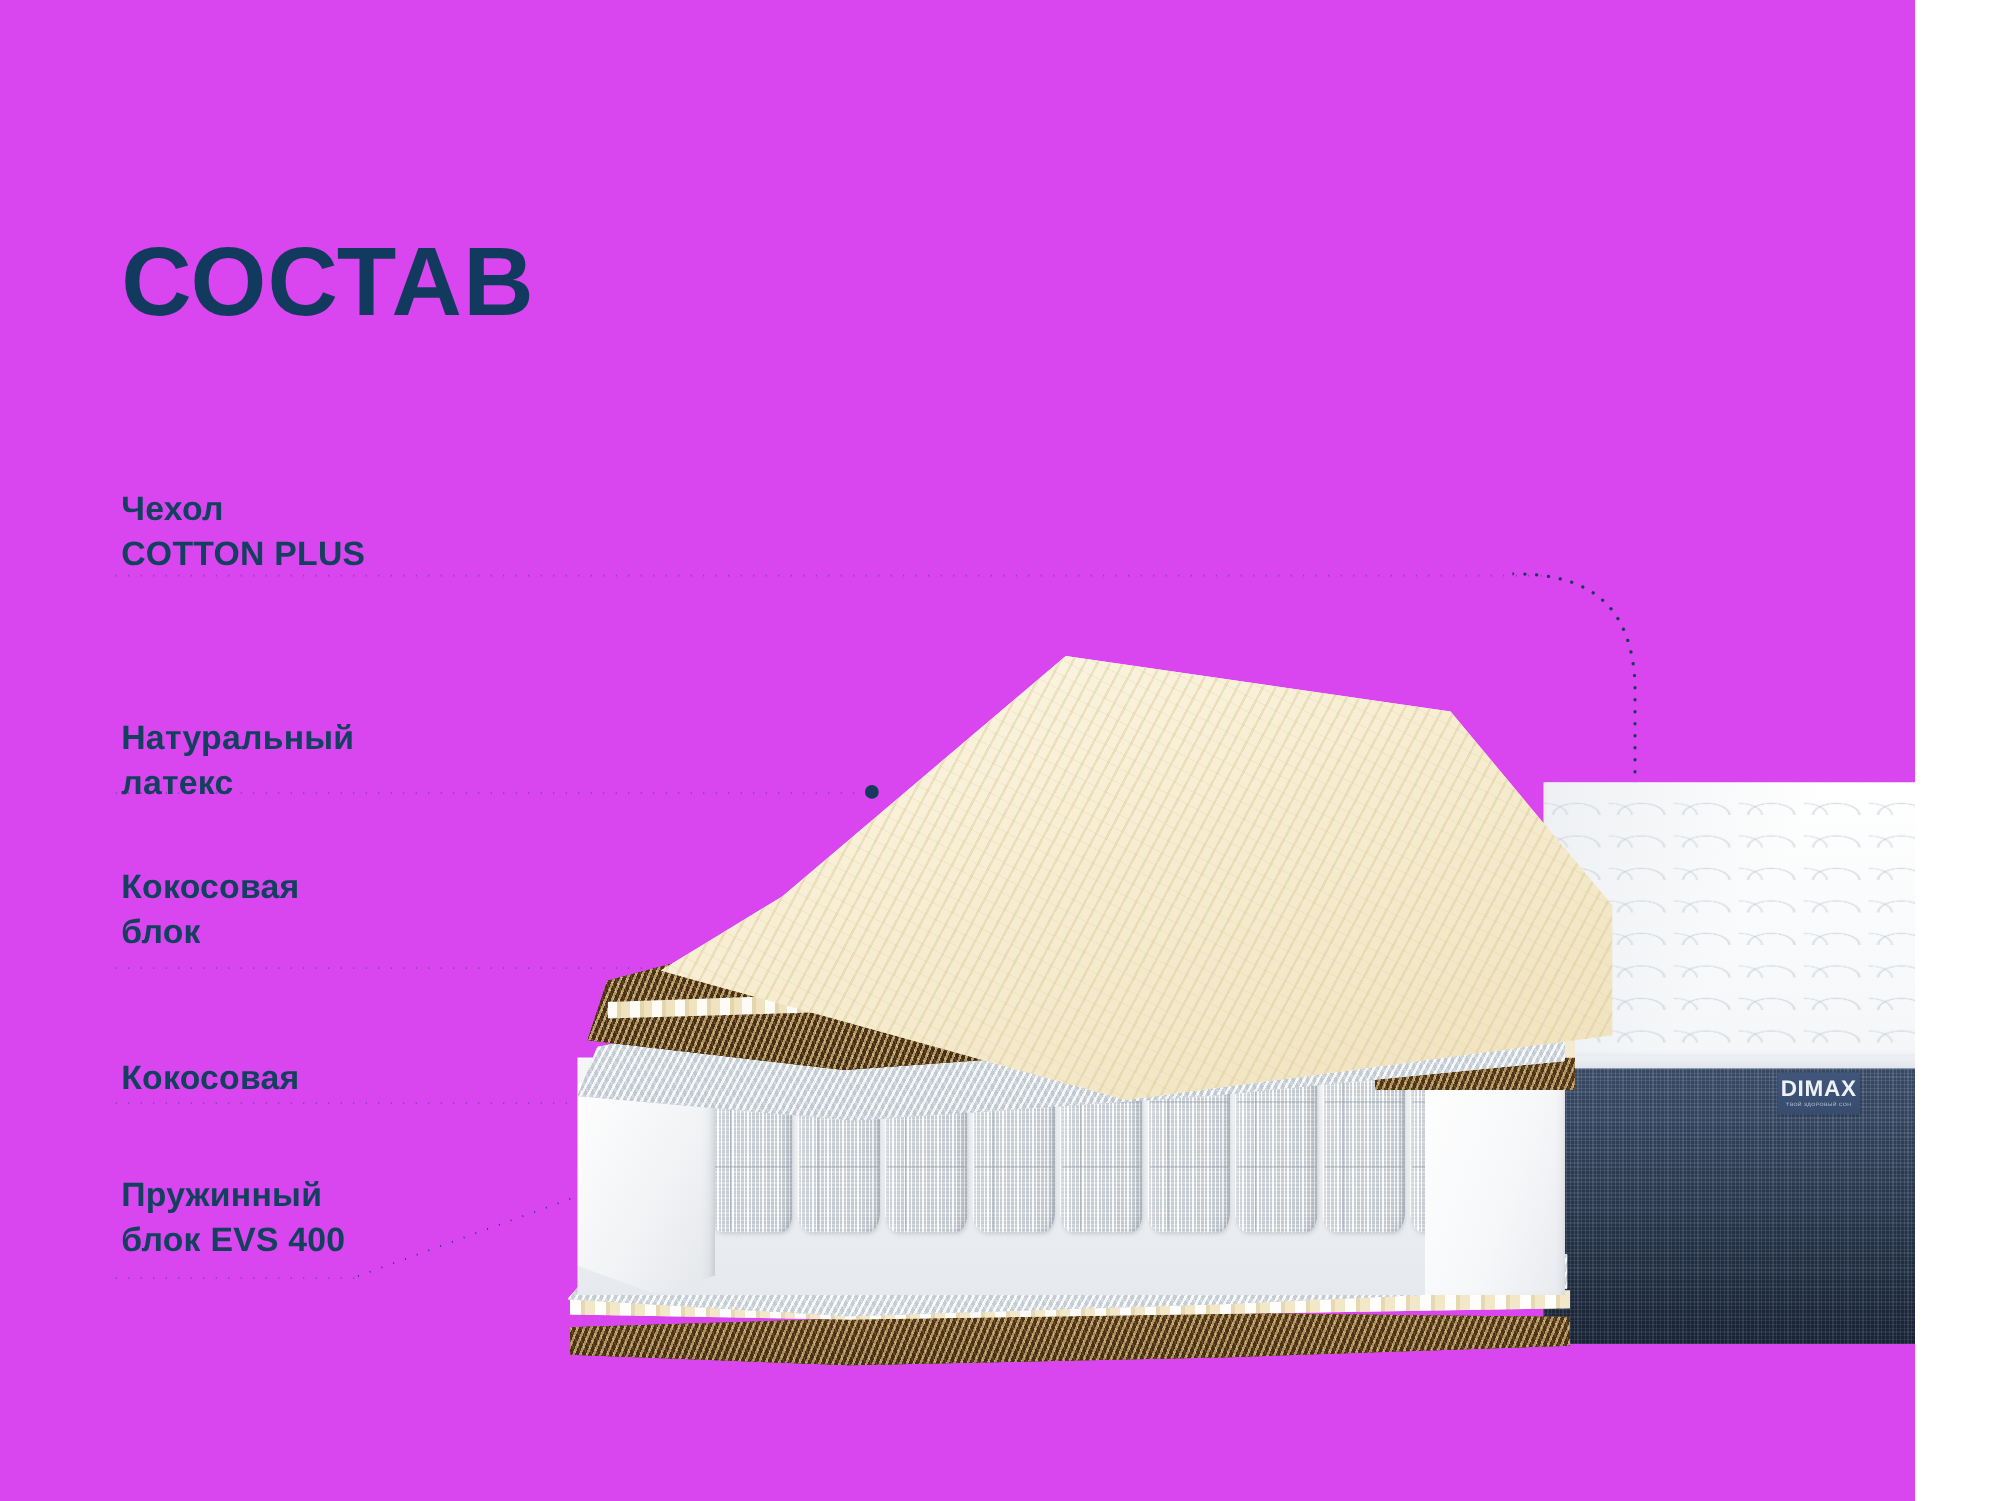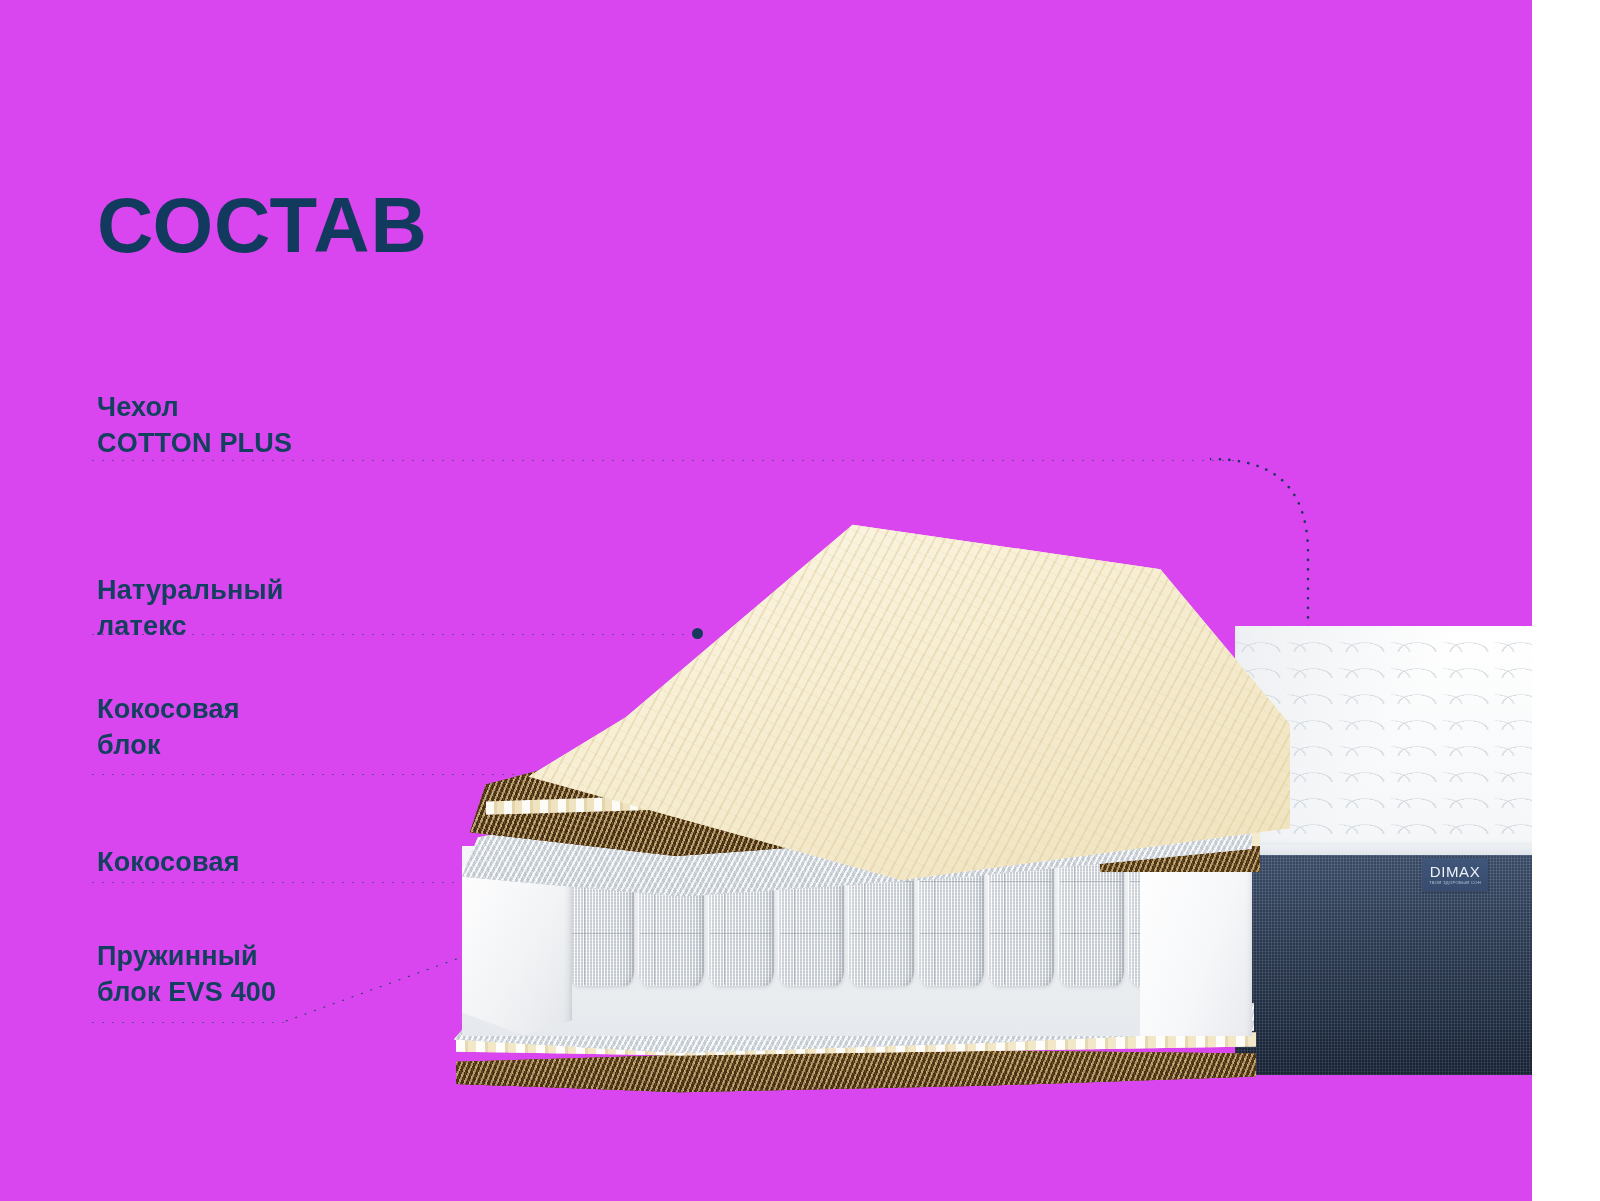--- a/index.html
+++ b/index.html
@@ -166,22 +166,22 @@
     height: 33px;
     background: linear-gradient(180deg, #40567a, #374c6e);
     display: flex;
     flex-direction: column;
     align-items: center;
     justify-content: center;
     box-shadow: 0 1px 2px rgba(0,0,0,0.25);
   }
   #dimax-text {
     color: #eef2f7;
-    font-size: 15px;
-    font-weight: normal;
+    font-size: 18px;
+    font-weight: bold;
     letter-spacing: 0.6px;
     line-height: 1;
   }
   #dimax-tagline {
     color: #b9c5d6;
     font-size: 4.2px;
     letter-spacing: 0.3px;
     line-height: 1;
     margin-top: 2px;
     transform: scaleY(0.9);

